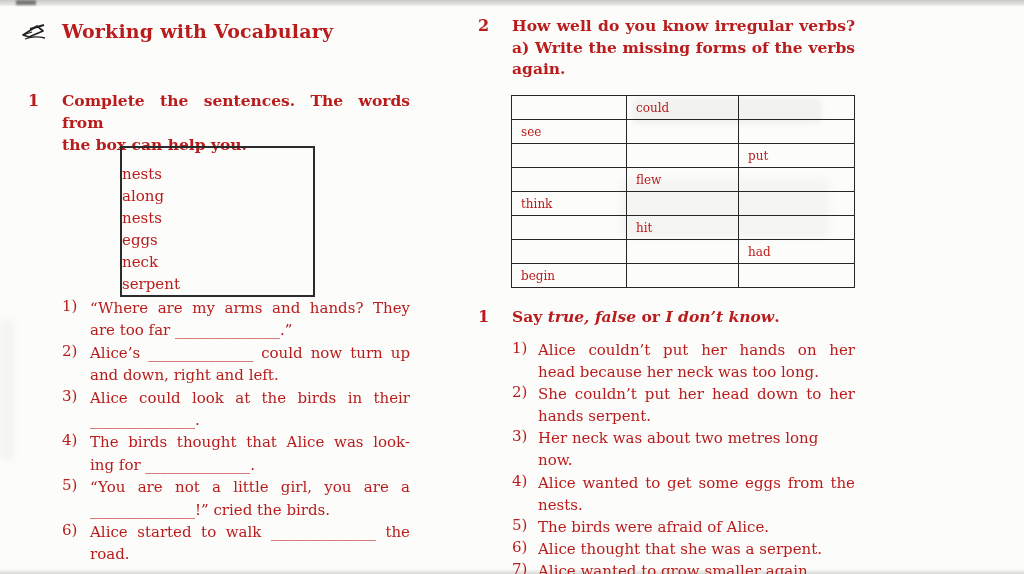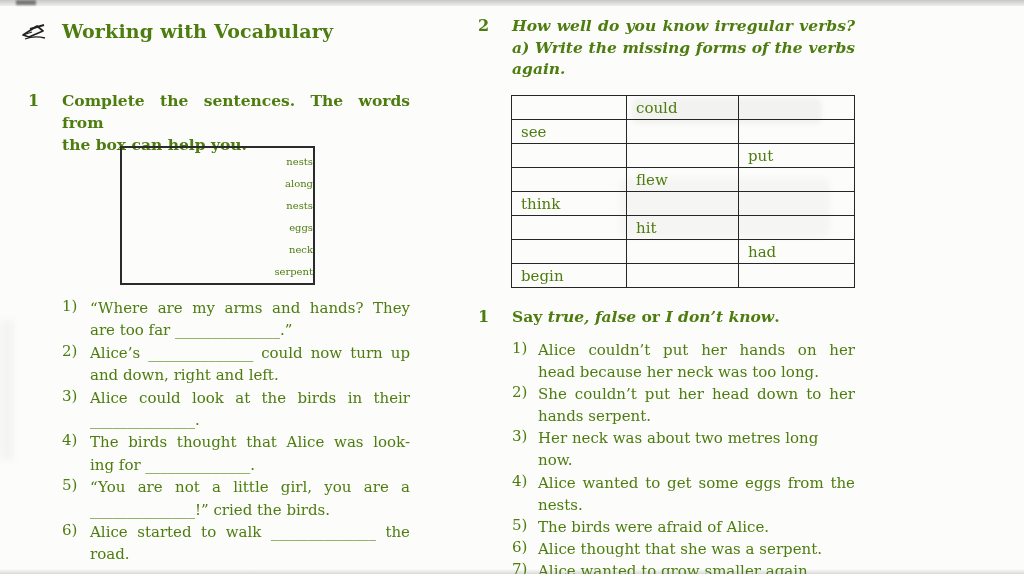--- a/index.html
+++ b/index.html
@@ -1,18 +1,18 @@
 <!DOCTYPE html>
 <html><head>
 <meta charset="utf-8">
 <style>
   html,body { margin:0; padding:0; background:#e8e8e8; }
   .page {
     position:relative; width:1024px; height:574px; overflow:hidden;
-    background:#fcfcfb; color:#4d7c0f;
+    background:#fcfcfb; color:#b91c1c;
     font-family:"DejaVu Serif","Liberation Serif",serif;
     font-size:15px;
   }
   
   .top-band { position:absolute; left:0; top:0; width:100%; height:6px;
     background:linear-gradient(to bottom,#c7c7c6,#eeeeec); }
   .corner-mark { position:absolute; left:16px; top:0; width:20px; height:5px;
     background:#787876; filter:blur(1px); }
   .bottom-band { position:absolute; left:0; bottom:0; width:100%; height:5px;
     background:linear-gradient(to top,rgba(0,0,0,0.14),rgba(0,0,0,0)); }
@@ -34,40 +34,40 @@
   .ex-heading { margin-left:34px; font-weight:700; font-size:15.5px; line-height:22px; }
 
   .ex1-header { position:absolute; left:28px; top:90px; width:382px; }
   .ex1-header .ex-heading { width:348px; }
 
   .jline { text-align:justify; text-align-last:justify; }
   .lline { text-align:left; }
 
   .word-box {
     position:absolute; left:120px; top:146px; width:191px; height:132px;
-    border:2px solid #2b2b2b; text-align:right;
-    font-size:10px; line-height:22px; padding-top:3px;
+    border:2px solid #2b2b2b; text-align:left;
+    font-size:15px; line-height:22px; padding-top:15px;
   }
 
   .left-list { position:absolute; left:62px; top:297px; width:348px; }
   .list .item { position:relative; padding-left:28px; }
   .list .num  { position:absolute; left:0; top:0; }
   .left-list .line  { line-height:22.4px; }
 
   .verbs-table {
     position:absolute; left:511px; top:95px;
     border-collapse:collapse; table-layout:fixed; width:343px;
   }
   .verbs-table td {
     border:1px solid #262626; height:23px; padding:0 0 0 9px;
-    font-size:15px; vertical-align:middle; overflow:hidden;
+    font-size:12px; vertical-align:middle; overflow:hidden;
   }
 
   .ex2-header { position:absolute; left:478px; top:15px; width:377px; }
-  .ex2-header .ex-heading { width:343px; line-height:21.6px;font-style:italic; }
+  .ex2-header .ex-heading { width:343px; line-height:21.6px; }
 
   .ex1b-header { position:absolute; left:478px; top:306px; width:377px; }
   .ex1b-header .ex-heading { width:343px; }
   .seg-it { font-style:italic; }
 
   .right-list { position:absolute; left:512px; top:339px; width:343px; }
   .right-list .item { padding-left:26px; }
   .right-list .line { line-height:22.1px; }
 </style>
 </head>

